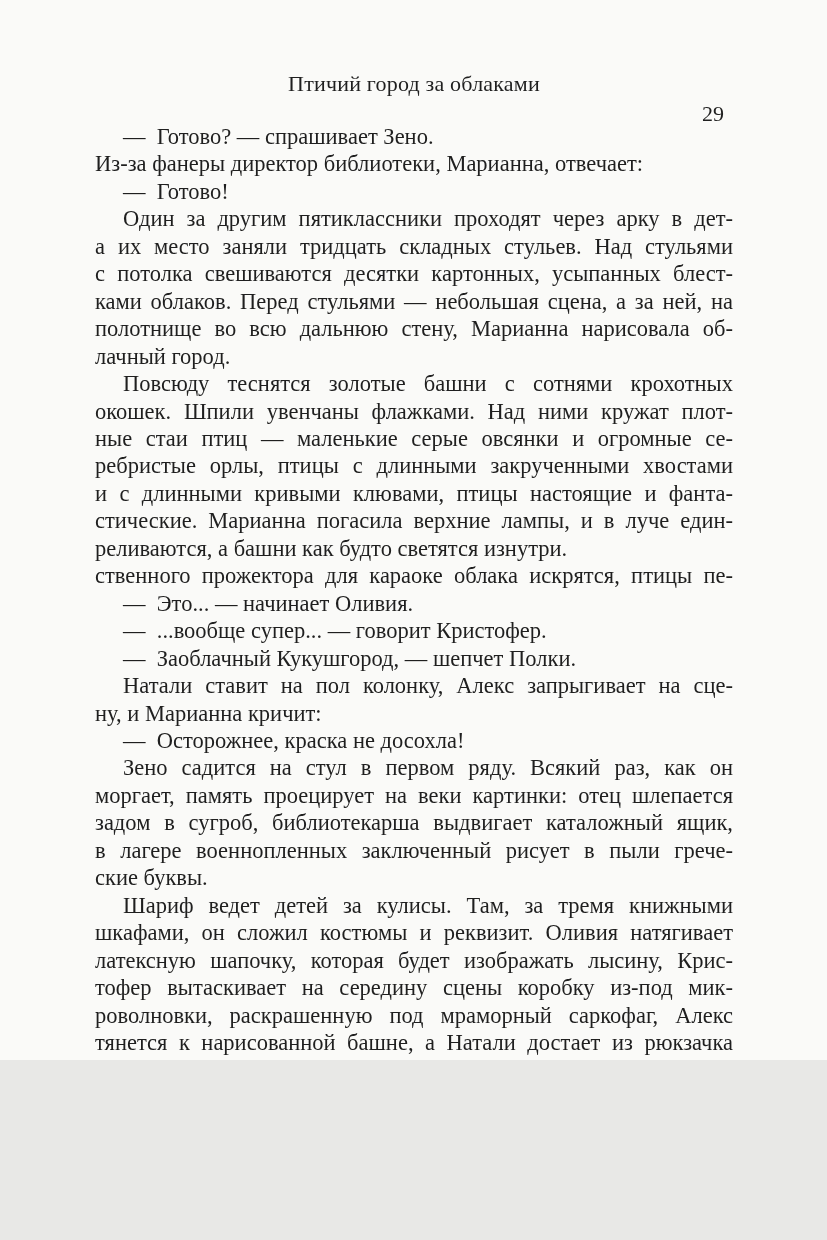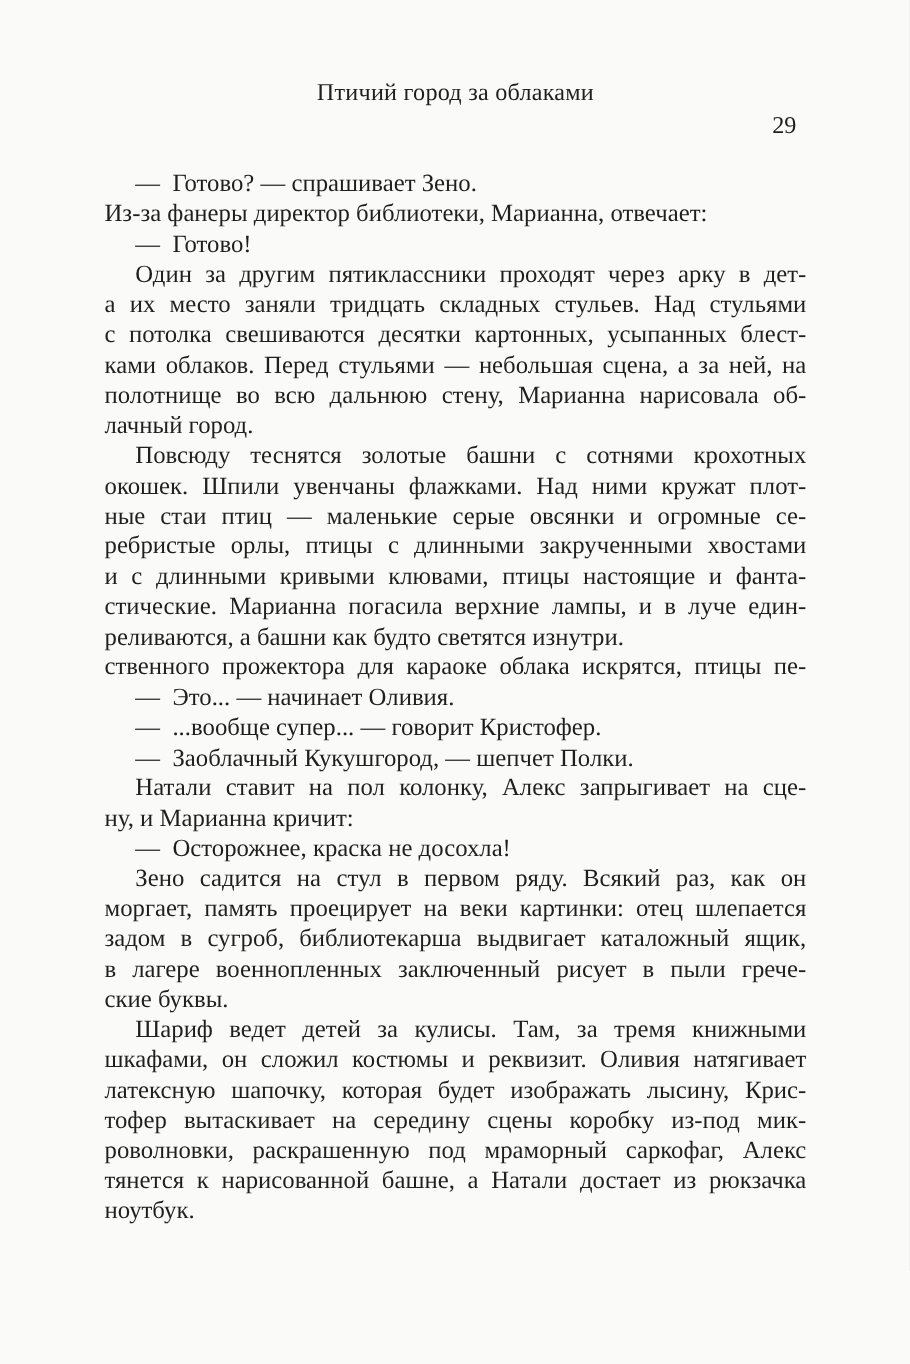--- a/index.html
+++ b/index.html
@@ -3,21 +3,21 @@
 <meta charset="utf-8">
 <style>
   html, body {
     margin: 0;
     padding: 0;
     background: #e8e8e6;
   }
   .page {
     position: relative;
     width: 827px;
-    height: 1240px;
+    height: 1060px;
     margin: 0 auto;
     background: var(--paper, #fafaf8);
     color: var(--ink, #1f1f1f);
     font-family: "Liberation Serif", "DejaVu Serif", serif;
     overflow: hidden;
     text-decoration: underline;
   }
   .running-header {
     position: absolute;
     left: 95px;
@@ -38,21 +38,20 @@
     top: 0;
     margin-top: 30px;
   }
   .text-block {
     position: absolute;
     left: 95px;
     top: 123px;
     width: 638px;
     font-size: 22.5px;
     line-height: 27.45px;
-    margin-top: 30px;
   }
   .para { margin: 0; }
   .line {
     text-align: left;
   }
   .line.j {
     text-align: justify;
     text-align-last: justify;
   }
   .line.indent {

